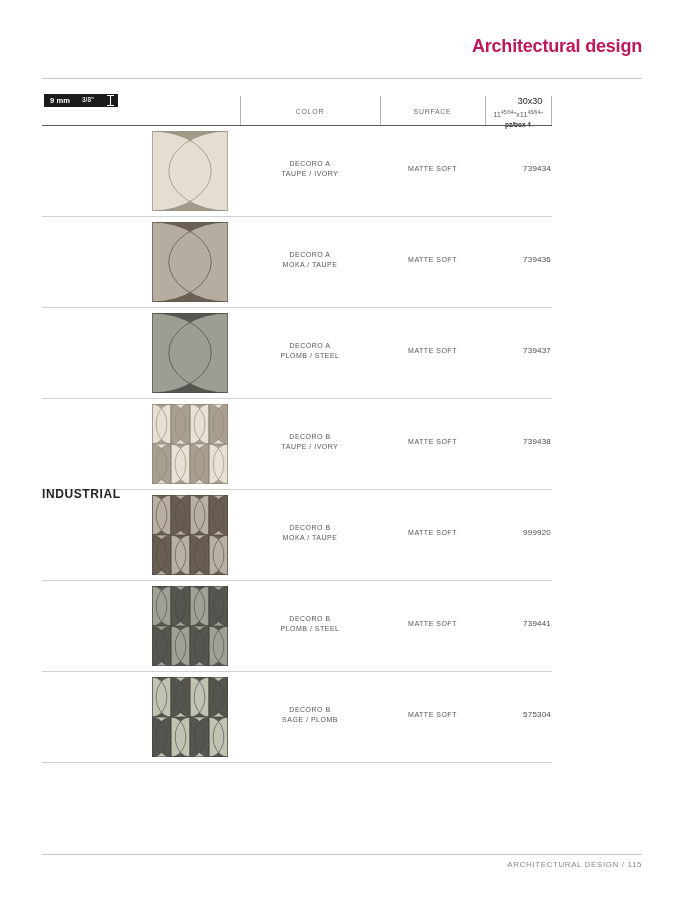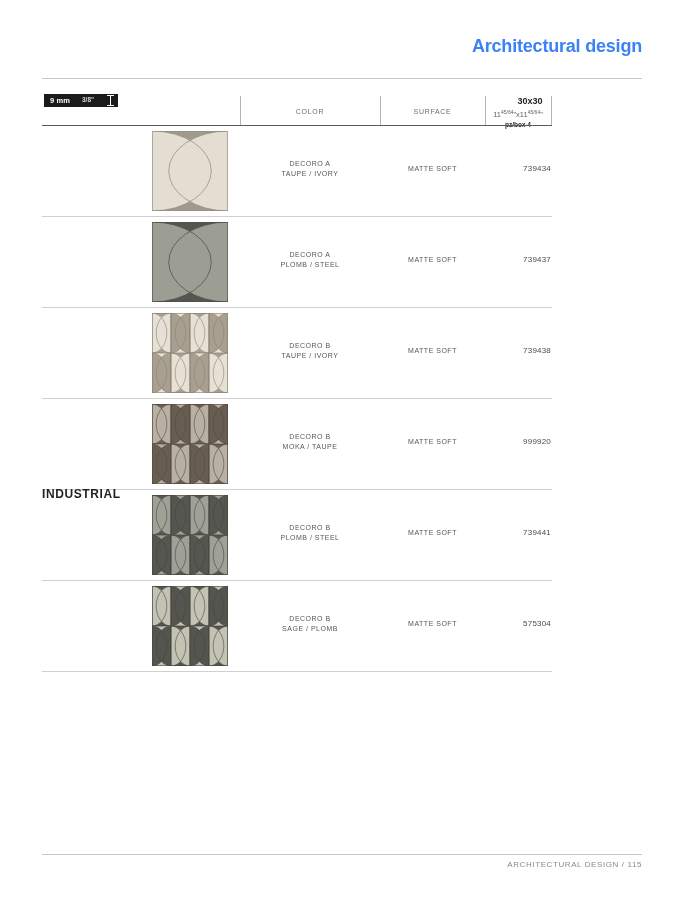--- a/index.html
+++ b/index.html
@@ -24,21 +24,21 @@
     right: 36px;
     height: 34px;
   }
   .page-title {
     position: absolute;
     right: 0;
     top: 0;
     font-size: 18px;
     font-weight: bold;
     letter-spacing: -0.2px;
-    color: #3b82f6;
+    color: #be185d;
   }
   .header-rule {
     position: absolute;
     top: 78px;
     left: 42px;
     width: 600px;
     height: 1px;
     background: #c9c9c9;
   }
 
@@ -139,21 +139,21 @@
   .th-size {
     position: absolute;
     left: 443px;
     width: 66px;
     top: 4px;
     text-align: center;
     color: #231f20;
   }
   .size-main {
     font-size: 9px;
-    font-weight: bold;
+    font-weight: normal;
     line-height: 11px;
     padding-left: 24px;
   }
   .size-sub {
     font-size: 7.5px;
     color: #636363;
     line-height: 10px;
     white-space: nowrap;
   }
   .size-sub sup { font-size: 5px; vertical-align: 3px; }
@@ -284,20 +284,40 @@
 
     <rect x="0.35" y="0.35" width="75.3" height="79.3" fill="none" stroke="#8e8878" stroke-width="0.7" opacity="0.55"></rect>
   </svg>
         </div>
         <div class="cell cell-color">
           <div>DECORO A</div>
           <div>TAUPE / IVORY</div>
         </div>
         <div class="cell cell-surface">MATTE SOFT</div>
         <div class="cell cell-code">739434</div>
+      </div>
+      <div class="row">
+        <div class="tile-cell">
+          <svg class="tile" width="76" height="80" viewBox="0 0 76 80">
+
+    <rect x="0" y="0" width="76" height="80" fill="#6a6054"></rect>
+    <path d="M0,0 L0,80 A59.28,40 0 0 0 0,0 Z" fill="#b5ada0"></path>
+    <path d="M76,0 L76,80 A59.28,40 0 0 1 76,0 Z" fill="#b5ada0"></path>
+    <path d="M0,0 L0,80 A59.28,40 0 0 0 0,0 Z" fill="none" stroke="#57503f" stroke-width="0.7"></path>
+    <path d="M76,0 L76,80 A59.28,40 0 0 1 76,0 Z" fill="none" stroke="#57503f" stroke-width="0.7"></path>
+
+    <rect x="0.35" y="0.35" width="75.3" height="79.3" fill="none" stroke="#57503f" stroke-width="0.7" opacity="0.55"></rect>
+  </svg>
+        </div>
+        <div class="cell cell-color">
+          <div>DECORO A</div>
+          <div>MOKA / TAUPE</div>
+        </div>
+        <div class="cell cell-surface">MATTE SOFT</div>
+        <div class="cell cell-code">739436</div>
       </div>
       <div class="row">
         <div class="tile-cell">
           <svg class="tile" width="76" height="80" viewBox="0 0 76 80">
 
     <rect x="0" y="0" width="76" height="80" fill="#55564f"></rect>
     <path d="M0,0 L0,80 A59.28,40 0 0 0 0,0 Z" fill="#9d9e93"></path>
     <path d="M76,0 L76,80 A59.28,40 0 0 1 76,0 Z" fill="#9d9e93"></path>
     <path d="M0,0 L0,80 A59.28,40 0 0 0 0,0 Z" fill="none" stroke="#494a44" stroke-width="0.7"></path>
     <path d="M76,0 L76,80 A59.28,40 0 0 1 76,0 Z" fill="none" stroke="#494a44" stroke-width="0.7"></path>

